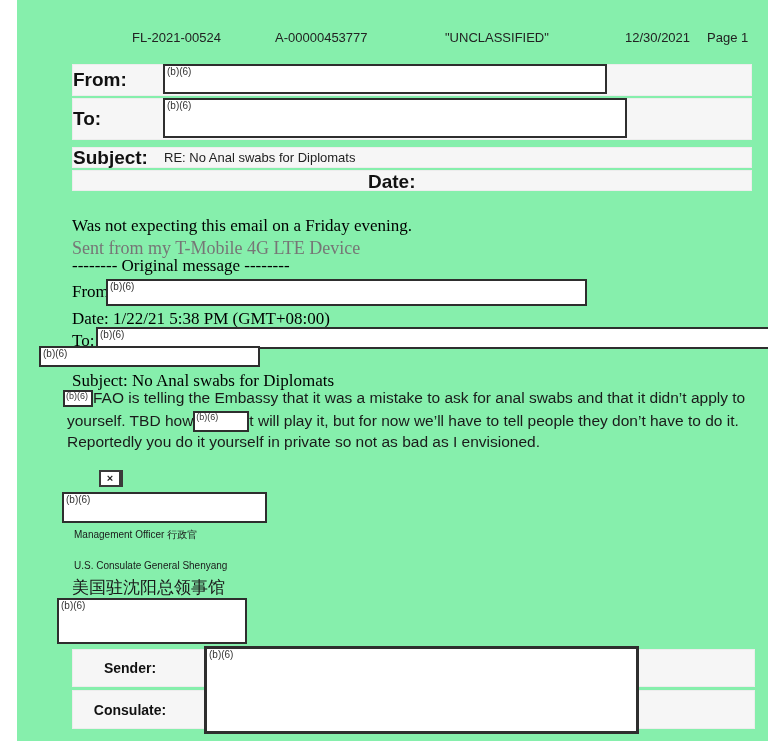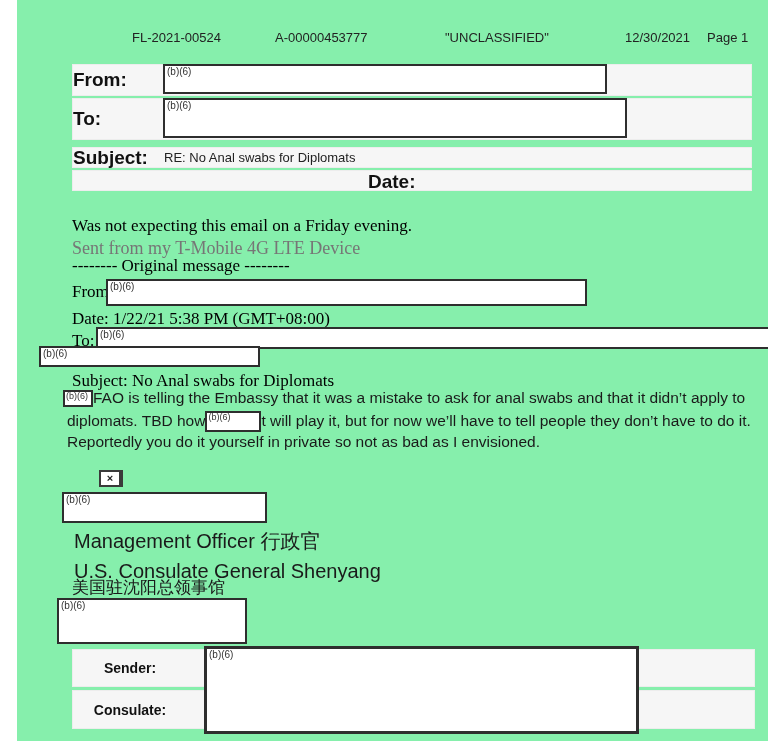--- a/index.html
+++ b/index.html
@@ -54,21 +54,21 @@
 
   
   .img-placeholder {
     position:absolute; left:82px; top:470px; width:24px; height:17px;
     border:2px solid #3a3a3a; border-right-width:4px; background:#fff;
     display:flex; align-items:center; justify-content:center;
     font-size:11px; font-weight:bold; color:#222; line-height:1;
   }
 
   
-  .sig-line { position:absolute; left:57px; font-size:20px; color:#1a1a1a; white-space:nowrap; }
+  .sig-line { position:absolute; left:57px; font-size:10px; color:#1a1a1a; white-space:nowrap; }
   .sig-zh { font-size:17px; }
 
   
   .ftable-row {
     position:absolute; left:55px; width:683px; background:#f6f6f6;
     display:flex; align-items:center; border:1px solid #ededed;
   }
   .ftable-label {
     width:122px; flex:0 0 122px; text-align:center; font-weight:bold;
     font-size:14px; color:#111; padding-right:8px;
@@ -130,21 +130,21 @@
     </div>
 
     <div class="serif-line" style="top:371px;">Subject: No Anal swabs for Diplomats</div>
 
     <div class="para-line" style="left:46px; top:389px;">
       <span class="redact-inline" style="width:30px; height:17px;">
         <span class="rl">(b)(6)</span>
       </span><span>FAO is telling the Embassy that it was a mistake to ask for anal swabs and that it didn’t apply to</span>
     </div>
     <div class="para-line" style="left:50px; top:411px;">
-      <span>diplomats. TBD how</span><span class="redact-inline" style="width:56px; height:21px; vertical-align:-6px;">
+      <span>yourself. TBD how</span><span class="redact-inline" style="width:56px; height:21px; vertical-align:-6px;">
         <span class="rl">(b)(6)</span>
       </span><span>t will play it, but for now we’ll have to tell people they don’t have to do it.</span>
     </div>
     <div class="para-line" style="left:50px; top:433px;">Reportedly you do it yourself in private so not as bad as I envisioned.</div>
   </div>
 
   <div class="img-placeholder">×</div>
 
   <div>
     <div class="redact" style="left:45px; top:492px; width:205px; height:31px;">

